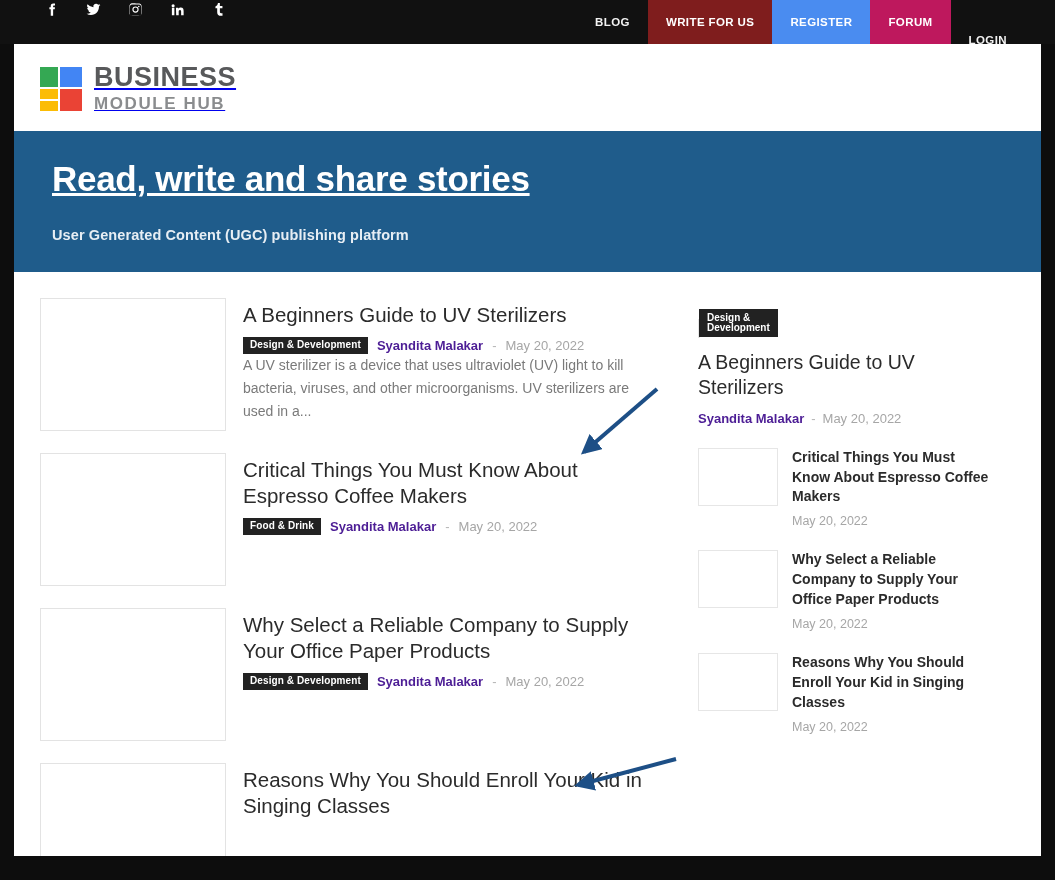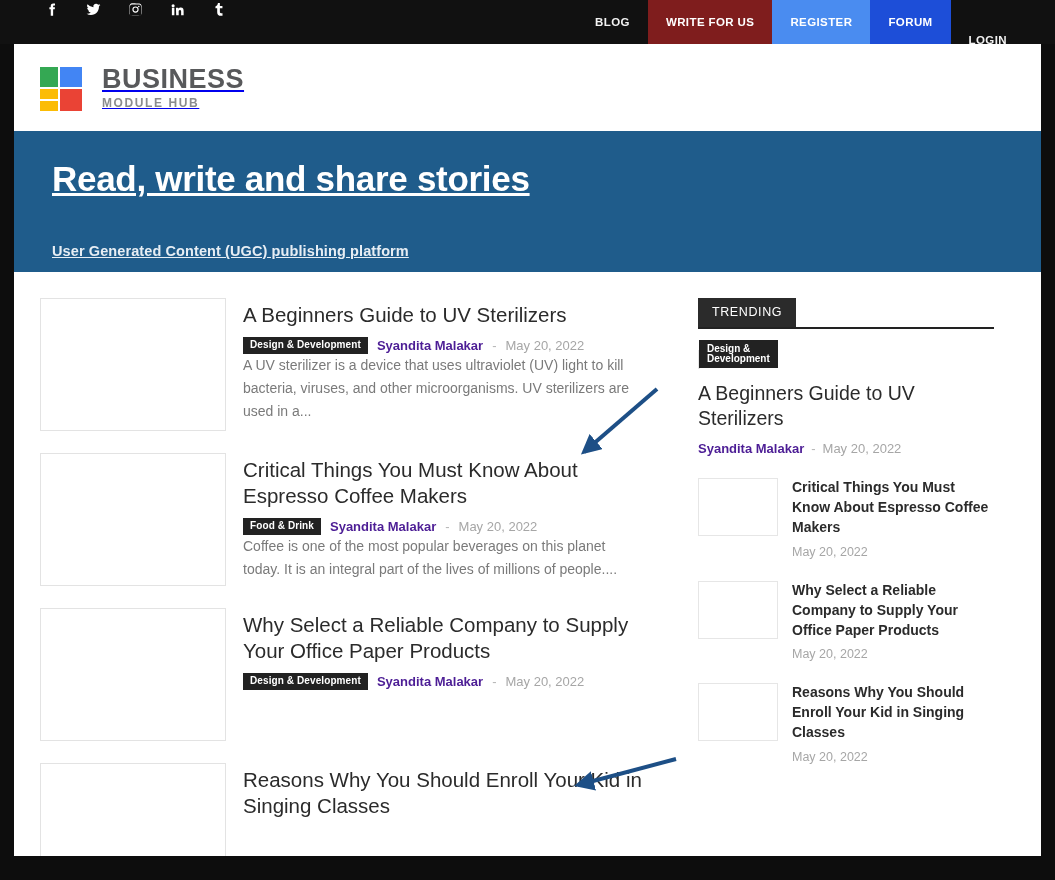--- a/index.html
+++ b/index.html
@@ -28,65 +28,65 @@
   .mainmenu { display: flex; align-items: stretch; height: 44px; margin-left: auto; margin-right: 30px; }
   .mainmenu a {
     display: flex; align-items: center; justify-content: center;
     color: #f2f2f2; text-decoration: none;
     font-size: 11.5px; font-weight: bold; letter-spacing: .4px;
     padding: 0 18px; height: 44px; white-space: nowrap;
   }
   .mi-blog      { background: transparent; }
   .mi-write     { background: #7f1d1d; color: #ffffff !important; }
   .mi-blueprint { background: #4a8cf0; color: #ffffff !important; }
-  .mi-forum     { background: #1d4ed8; color: #ffffff !important; }
+  .mi-forum     { background: #be185d; color: #ffffff !important; }
   .mi-login     { background: transparent; margin-top: 18px; }
   .mi-register  { background: transparent; }
 
   
   .site {
     position: absolute; left: 14px; top: 44px;
     width: 1027px; height: 812px;
     background: #ffffff;
     overflow: hidden;
   }
 
   
   .logo-header { height: 87px; display: flex; align-items: center; padding-left: 26px; background:#fff; }
-  .logo { display: flex; align-items: center; gap: 20px; }
+  .logo { display: flex; align-items: center; gap: 12px; }
   .logo-mark {
     width: 42px; height: 42px;
     display: grid;
     grid-template-columns: 18px 22px;
     grid-template-rows: 20px 10px 10px;
     gap: 2px;
   }
   .lm-green  { background: #34a853; grid-column: 1; grid-row: 1; }
   .lm-blue   { background: #4285f4; grid-column: 2; grid-row: 1; }
   .lm-yellow { background: #fbbc05; grid-column: 1; grid-row: 2; }
   .lm-yellow2{ background: #fbbc05; grid-column: 1; grid-row: 3; }
   .lm-red    { background: #ea4335; grid-column: 2; grid-row: 2 / span 2; }
   .logo-text { line-height: 1; }
   .logo-title {
     font-size: 27px; font-weight: bold; color: #58595b; letter-spacing: .5px;
   }
   .logo-sub {
-    font-size: 12px; font-weight: bold; color: #8a8c8e; letter-spacing: 1.6px; margin-top: 4px;
+    font-size: 17px; font-weight: bold; color: #8a8c8e; letter-spacing: 1.6px; margin-top: 4px;
   }
 
   
   .hero {
     height: 141px; background: #1f5c8b;
     padding: 28px 38px 0 38px;
   }
   .hero h1 {
     color: #ffffff; font-size: 35px; font-weight: bold; letter-spacing: -.3px; text-decoration: underline;
   }
   .hero p {
-    color: #e7eef4; font-size: 14.5px; font-weight: bold; margin-top: 44px; letter-spacing: .1px; text-decoration: underline;
+    color: #e7eef4; font-size: 14.5px; font-weight: bold; margin-top: 28px; letter-spacing: .1px;
   }
 
   
   .content { display: flex; padding: 26px 26px 0 26px; gap: 38px; }
   .col-main { width: 620px; }
   .col-side { width: 296px; }
 
   
   .article { display: flex; gap: 17px; margin-bottom: 22px; }
   .article-thumb {
@@ -282,21 +282,20 @@
             <span class="img-coffee"></span>
           </a>
           <div class="article-body">
             <h2 class="article-title">Critical Things You Must Know About Espresso Coffee Makers</h2>
             <div class="article-meta">
               <span class="cat-badge">Food &amp; Drink</span>
               <span class="meta-author">Syandita Malakar</span>
               <span class="meta-sep">-</span>
               <span class="meta-date">May 20, 2022</span>
             </div>
-            <p class="article-excerpt">Coffee is one of the most popular beverages on this planet today. It is an integral part of the lives of millions of people....</p>
           </div>
         </article>
 
         <article class="article">
           <a class="article-thumb" href="#">
             <span class="img-papers"></span>
           </a>
           <div class="article-body">
             <h2 class="article-title">Why Select a Reliable Company to Supply Your Office Paper Products</h2>
             <div class="article-meta">
@@ -315,23 +314,20 @@
           <div class="article-body">
             <h2 class="article-title">Reasons Why You Should Enroll Your Kid in Singing Classes</h2>
 
           </div>
         </article>
 
       </main>
 
       <aside class="col-side">
 
-        <div class="side-head">
-          <span class="tag">TRENDING</span>
-        </div>
 
         <div class="trend-hero">
           <a class="trend-hero-img" href="#">
             <span class="img-bulb"></span>
             <span class="trend-hero-cat">Design &amp; Development</span>
           </a>
           <h3 class="trend-hero-title">A Beginners Guide to UV Sterilizers</h3>
           <div class="trend-hero-meta">
             <span class="meta-author">Syandita Malakar</span>
             <span class="meta-sep">-</span>

